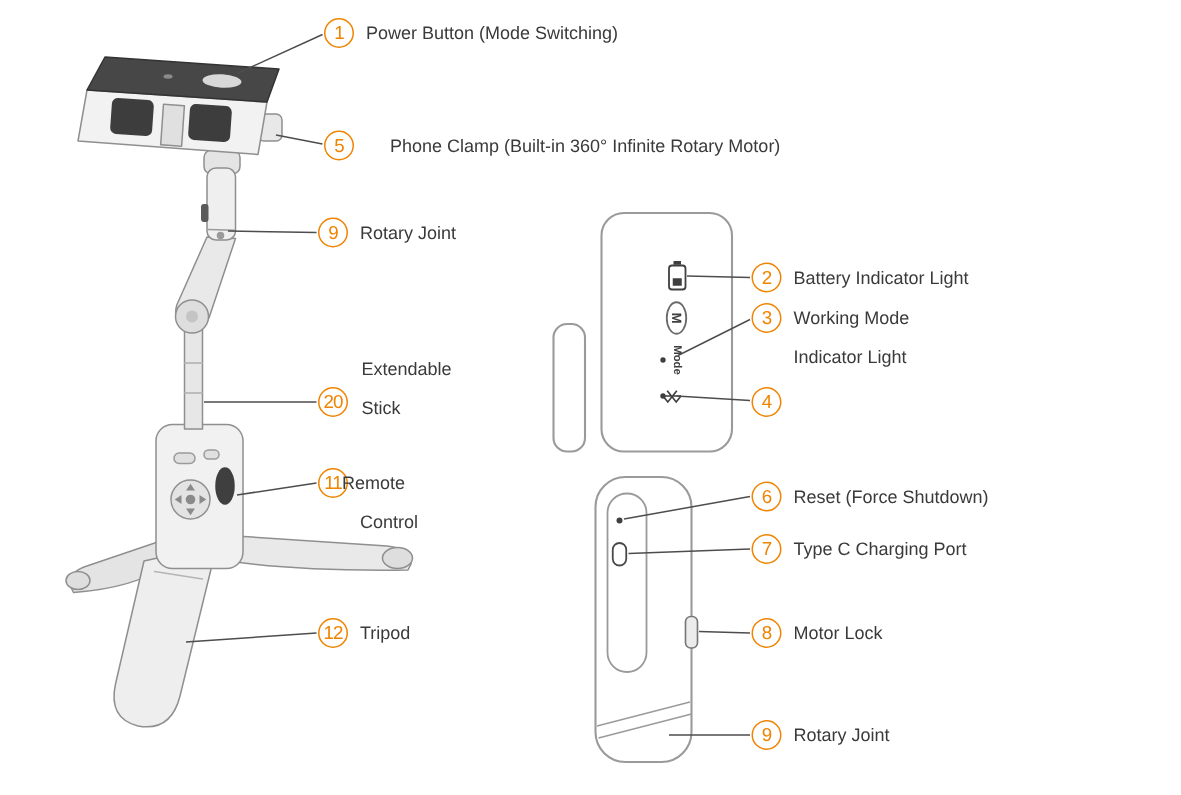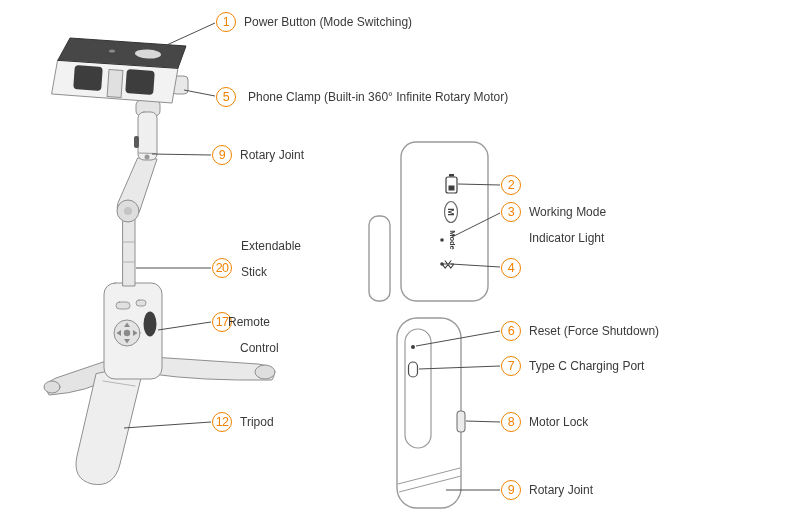--- a/index.html
+++ b/index.html
@@ -125,37 +125,38 @@
       <path d="M419,369 L500,366"></path>
       <path d="M466,421 L500,422"></path>
       <path d="M446,490 L500,490"></path>
     </g>
   </svg>
 
   <span class="num" style="left:216px;top:12px">1</span>
   <span class="lbl" style="left:244px;top:12px">Power Button (Mode Switching)</span>
 
   <span class="num" style="left:216px;top:87px">5</span>
-  <span class="lbl" style="left:248px;top:87px">Phone Clamp (Built-in 360° Infinite Rotary Motor)</span>
+  <span class="lbl" style="left:260px;top:87px">Phone Clamp (Built-in 360° Infinite Rotary Motor)</span>
 
   <span class="num" style="left:212px;top:145px">9</span>
   <span class="lbl" style="left:240px;top:145px">Rotary Joint</span>
 
   <span class="lbl" style="left:241px;top:236px">Extendable</span>
   <span class="num" style="left:212px;top:258px">20</span>
   <span class="lbl" style="left:241px;top:262px">Stick</span>
 
-  <span class="num" style="left:212px;top:312px">17</span>
+  <span class="num" style="left:212px;top:312px">11</span>
   <span class="lbl" style="left:228px;top:312px">Remote</span>
   <span class="lbl" style="left:240px;top:338px">Control</span>
 
   <span class="num" style="left:212px;top:412px">12</span>
   <span class="lbl" style="left:240px;top:412px">Tripod</span>
 
   <span class="num" style="left:501px;top:175px">2</span>
+  <span class="lbl" style="left:529px;top:175px">Battery Indicator Light</span>
 
   <span class="num" style="left:501px;top:202px">3</span>
   <span class="lbl" style="left:529px;top:202px">Working Mode</span>
   <span class="lbl" style="left:529px;top:228px">Indicator Light</span>
 
   <span class="num" style="left:501px;top:258px">4</span>
 
   <span class="num" style="left:501px;top:321px">6</span>
   <span class="lbl" style="left:529px;top:321px">Reset (Force Shutdown)</span>
 

